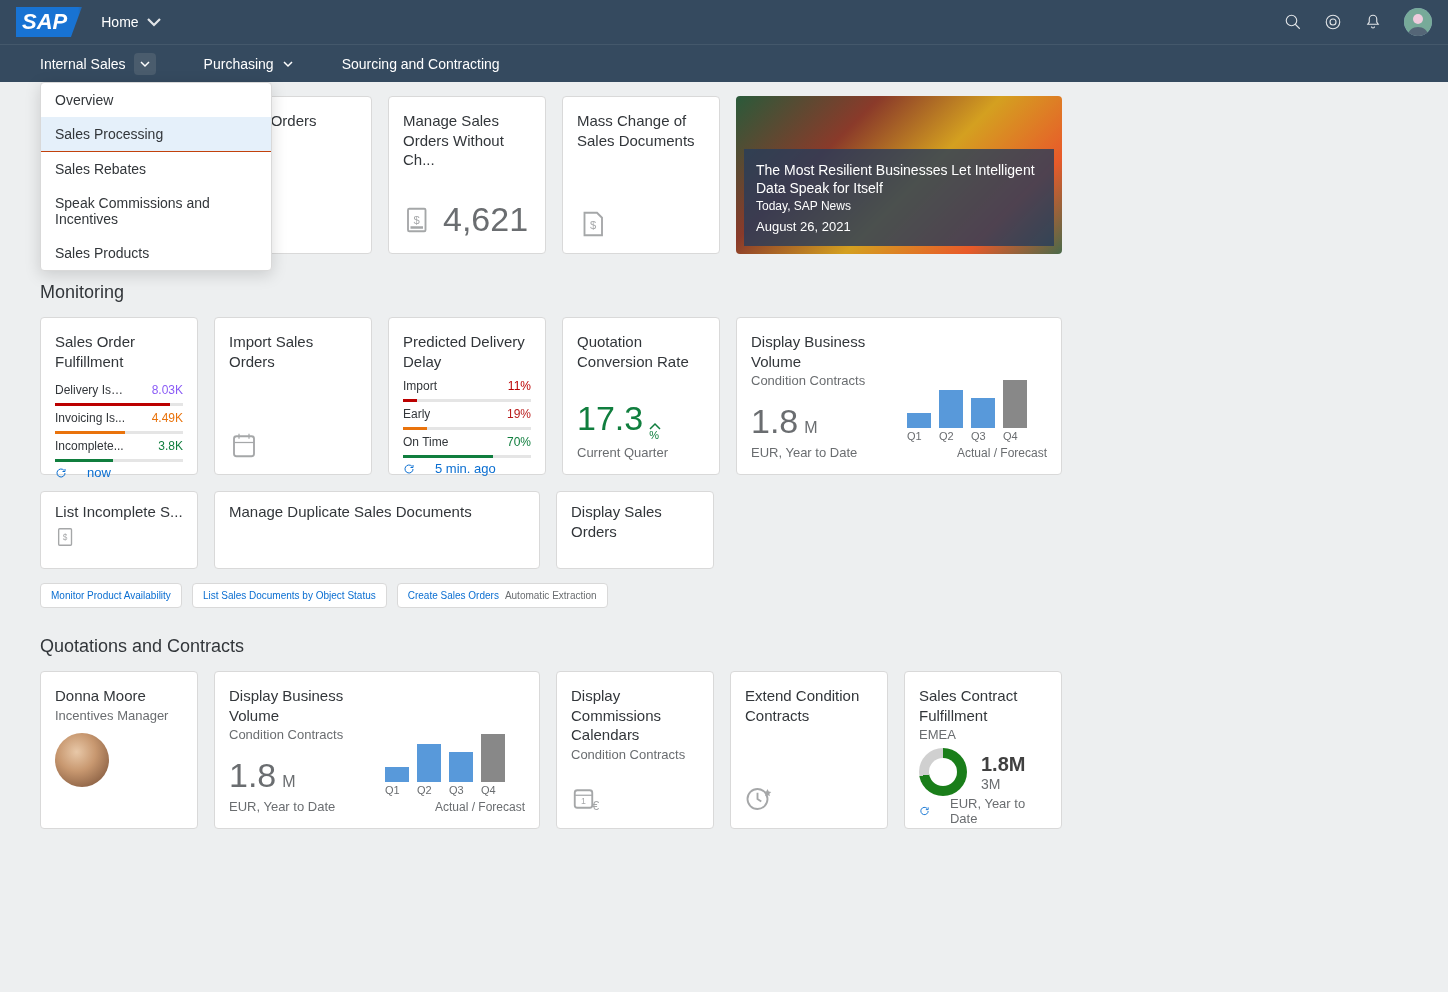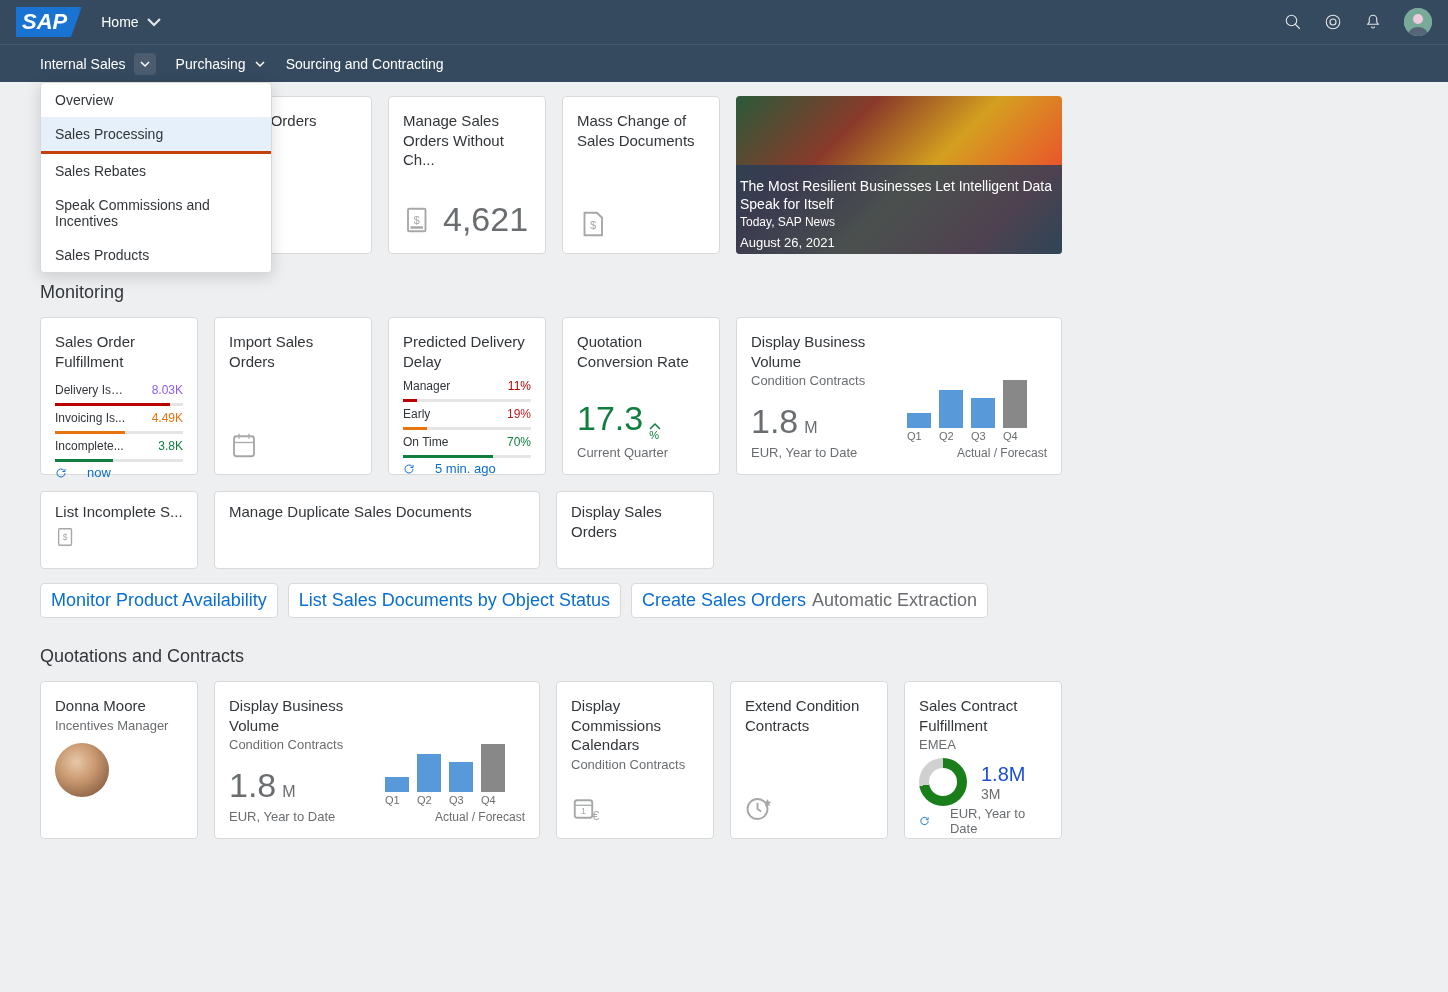--- a/index.html
+++ b/index.html
@@ -4,74 +4,74 @@
 <style>
 * { box-sizing: border-box; margin: 0; padding: 0; }
 body { font-family: -apple-system, BlinkMacSystemFont, "Segoe UI", Arial, sans-serif; background: #edeff0; color: #32363a; font-size: 14px; }
 .shell-header { background: #354a5f; height: 44px; display: flex; align-items: center; padding: 0 16px; color: #fff; }
 .logo { font-weight: 900; font-style: italic; font-size: 22px; color: #fff; padding-right: 4px;}
 .logo-wrap { background: linear-gradient(90deg, #1873d3 0%, #1873d3 85%, transparent 100%); padding: 2px 18px 2px 6px; margin-right: 12px; clip-path: polygon(0 0, 90% 0, 75% 100%, 0 100%); }
 .home-nav { display: flex; align-items: center; gap: 6px; font-size: 14px; cursor: pointer; }
 .header-right { margin-left: auto; display: flex; gap: 22px; align-items: center; }
 .header-icon { width: 18px; height: 18px; opacity: 0.85; cursor:pointer; }
 .avatar { width: 28px; height: 28px; border-radius: 50%; background: #8ab; display:inline-block; overflow:hidden;}
-.nav-bar { background: #354a5f; height: 38px; display: flex; align-items: center; padding: 0 40px; gap: 20px; color: #fff; border-top: 1px solid rgba(255,255,255,0.08); text-align: center;}
+.nav-bar { background: #354a5f; height: 38px; display: flex; align-items: center; padding: 0 40px; gap: 48px; color: #fff; border-top: 1px solid rgba(255,255,255,0.08); text-align: center;}
 .nav-item { display: flex; align-items: center; gap: 8px; font-size: 14px; cursor: pointer; }
 .nav-item.active .chev-box { background: #4a5c6d; border-radius: 4px; padding: 4px; }
 .chev-box { width: 22px; height: 22px; display:flex; align-items:center; justify-content:center; }
 
 .dropdown { position: absolute; left: 40px; top: 82px; width: 232px; background: #fff; border: 1px solid #d9d9d9; border-radius: 4px; box-shadow: 0 4px 16px rgba(0,0,0,0.15); z-index: 100; overflow:hidden; }
 .dropdown-item { padding: 9px 14px; font-size: 14px; color: #32363a; cursor: pointer; }
-.dropdown-item.selected { background: #e5f0fa; border-bottom: 3px solid #c2410c; }
+.dropdown-item.selected { background: #e5f0fa; border-bottom: 1px solid #c2410c; }
 
 .page { padding: 0 40px 40px; }
 .row { display: flex; gap: 16px; flex-wrap: wrap; }
 .section-title { font-size: 18px; color: #32363a; margin: 28px 0 14px; font-weight: 400; }
 .tile { background: #fff; border: 1px solid #d9d9d9; border-radius: 4px; padding: 14px; width: 158px; height: 158px; display: flex; flex-direction: column; position: relative; cursor:pointer;}
 .tile.wide { width: 326px; }
 .tile.low { height: 78px; padding: 10px 14px;}
 .tile-title { font-size: 15px; color: #32363a; line-height: 1.3; font-weight:400;}
 .tile-sub { font-size: 13px; color: #6a6d70; margin-top: 2px; }
 .tile-body { margin-top: auto; }
 .kpi-num { font-size: 34px; color: #6a6d70; font-weight: 300; display:flex; align-items:baseline; gap:6px;}
 .kpi-unit { font-size: 16px; color: #6a6d70; }
 .kpi-footer { font-size: 13px; color: #6a6d70; margin-top: 4px; }
 .tile-icon { width: 30px; height: 30px; opacity: 0.6; }
 
-.news-tile { width: 326px; height: 158px; border-radius: 4px; overflow:hidden; position:relative; background: linear-gradient(135deg, #2a5a3a 0%, #8a3a2a 30%, #d4a020 55%, #e85a2a 80%, #4a6a4a 100%); color:#fff; display:flex; flex-direction:column; justify-content:flex-end; padding:4px; cursor:pointer;}
+.news-tile { width: 326px; height: 158px; border-radius: 4px; overflow:hidden; position:relative; background: linear-gradient(135deg, #2a5a3a 0%, #8a3a2a 30%, #d4a020 55%, #e85a2a 80%, #4a6a4a 100%); color:#fff; display:flex; flex-direction:column; justify-content:flex-end; padding:20px; cursor:pointer;}
 .news-overlay { background: rgba(40,60,90,0.8); padding: 8px; margin: -12px; padding:12px; }
 .news-title { font-size: 14px; font-weight:400; line-height:1.3; }
 .news-src { font-size: 12px; margin-top: 2px; }
 .news-date { font-size: 13px; margin-top: 6px; }
 
 .metric-row { display:flex; justify-content:space-between; font-size:12px; padding: 2px 0 1px; border-bottom: 2px solid transparent; margin-bottom:3px;}
 .metric-label { color: #32363a; white-space:nowrap; overflow:hidden; text-overflow:ellipsis; max-width: 80px;}
 .metric-bar { height: 3px; background: #e5e5e5; margin-bottom:3px; position:relative;}
 .metric-bar-fill { height:100%; position:absolute; left:0; top:0; }
 .refresh-link { color: #0a6ed1; font-size: 13px; display:flex; align-items:center; gap:20px; cursor:pointer;}
 
 .pill-row { display:flex; gap:10px; margin-top: 14px; }
-.pill { background:#fff; border:1px solid #d9d9d9; border-radius:4px; padding: 6px 10px; font-size: 18px; color:#0a6ed1; cursor:pointer; display:flex; gap:6px; align-items:center;}
+.pill { background:#fff; border:1px solid #d9d9d9; border-radius:4px; padding: 6px 10px; font-size: 10px; color:#0a6ed1; cursor:pointer; display:flex; gap:6px; align-items:center;}
 .pill .muted { color:#6a6d70; }
 
 .mini-chart { display:flex; align-items:flex-end; gap:4px; height: 52px; }
 .mini-bar-wrap { display:flex; flex-direction:column; align-items:flex-start; width: 28px;}
 .mini-bar { width: 24px; background:#5899da; }
 .mini-bar.gray { background:#888; }
 .mini-bar-label { font-size: 11px; color:#6a6d70; margin-top:2px;}
 .chart-footer { font-size:12px; color:#6a6d70; text-align:right; margin-top:4px;}
 
 .trend-up { color:#107e3e; }
 
 .contact-avatar { width:54px; height:54px; border-radius:50%; background: radial-gradient(circle at 40% 35%, #e8c8a8 0%, #c89870 40%, #704830 100%); margin-top:10px;}
 
 .donut { width:48px; height:48px; border-radius:50%; background: conic-gradient(#1a7e1a 0deg 260deg, #d0d0d0 260deg 360deg); position:relative; flex-shrink:0;}
 .donut::after { content:''; position:absolute; inset:10px; background:#fff; border-radius:50%;}
 .fulfillment-row { display:flex; gap:14px; align-items:center; margin-top:6px;}
-.fulfillment-nums .big { font-size:20px; font-weight:400; color:#1d4ed8;}
+.fulfillment-nums .big { font-size:20px; font-weight:700; color:#404040;}
 .fulfillment-nums .small { font-size:14px; color:#6a6d70;}
 
 svg { display:block; }
 .chev { fill:none; stroke:currentColor; stroke-width:1.5; }
 </style>
 </head>
 <body>
 
 <div class="shell-header">
   <div class="logo-wrap"><span class="logo">SAP</span></div>
@@ -209,21 +209,21 @@
             <line x1="4" y1="10" x2="20" y2="10" stroke="#6a6d70"></line>
             <line x1="8" y1="3" x2="8" y2="7" stroke="#6a6d70"></line>
             <line x1="16" y1="3" x2="16" y2="7" stroke="#6a6d70"></line>
           </svg>
         </div>
     </div>
     <div class="tile">
       <div class="tile-title">Predicted Delivery Delay</div>
       <div id="predicted-rows" style="margin-top:6px;">
           <div class="metric-row">
-            <span class="metric-label">Manager</span>
+            <span class="metric-label">Import</span>
             <span style="color:#bb0000;">11%</span>
           </div>
           <div class="metric-bar">
             <div class="metric-bar-fill" style="width:11%;background:#bb0000;"></div>
           </div>
           <div class="metric-row">
             <span class="metric-label">Early</span>
             <span style="color:#b91c1c;">19%</span>
           </div>
           <div class="metric-bar">

